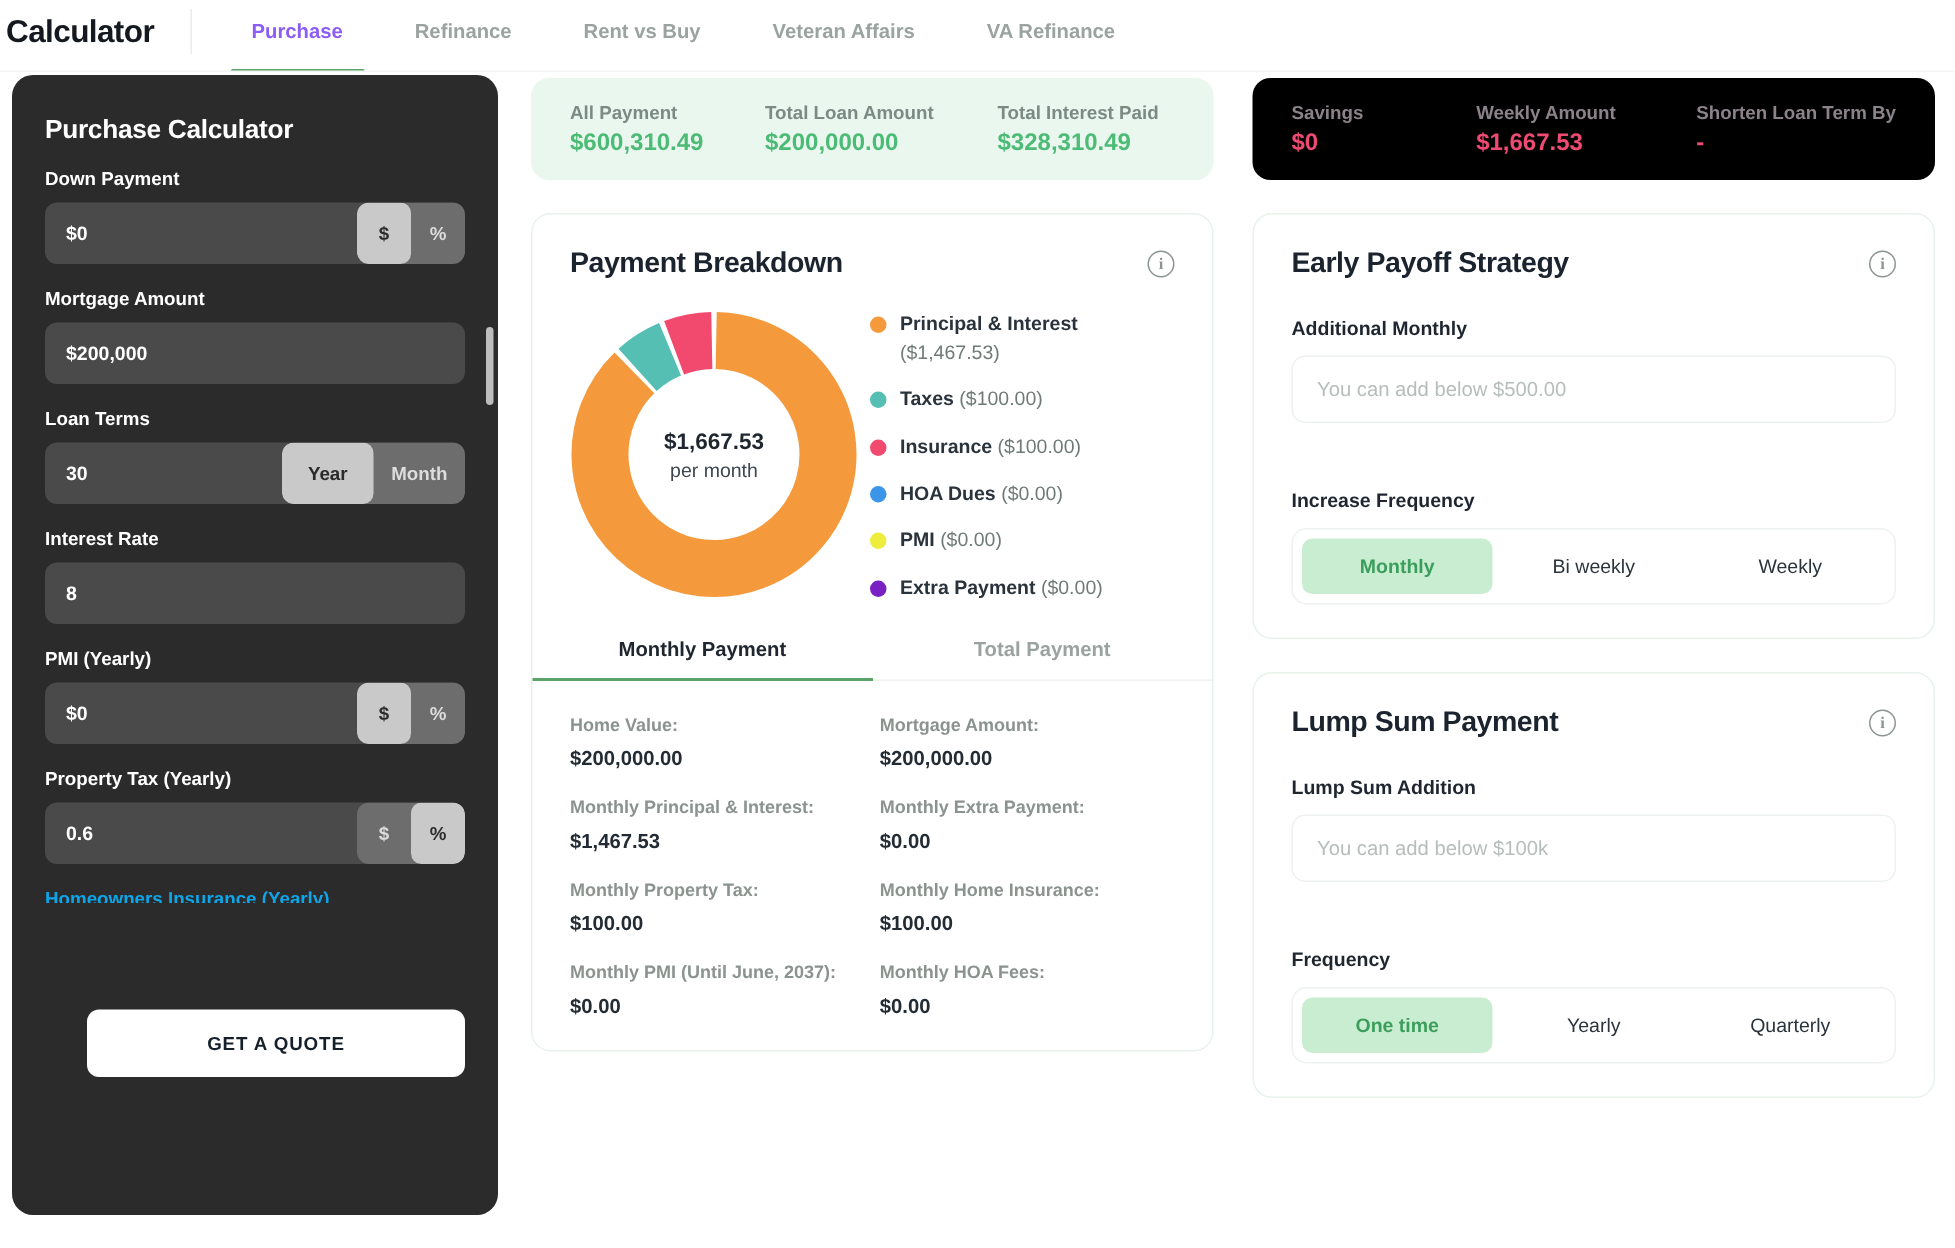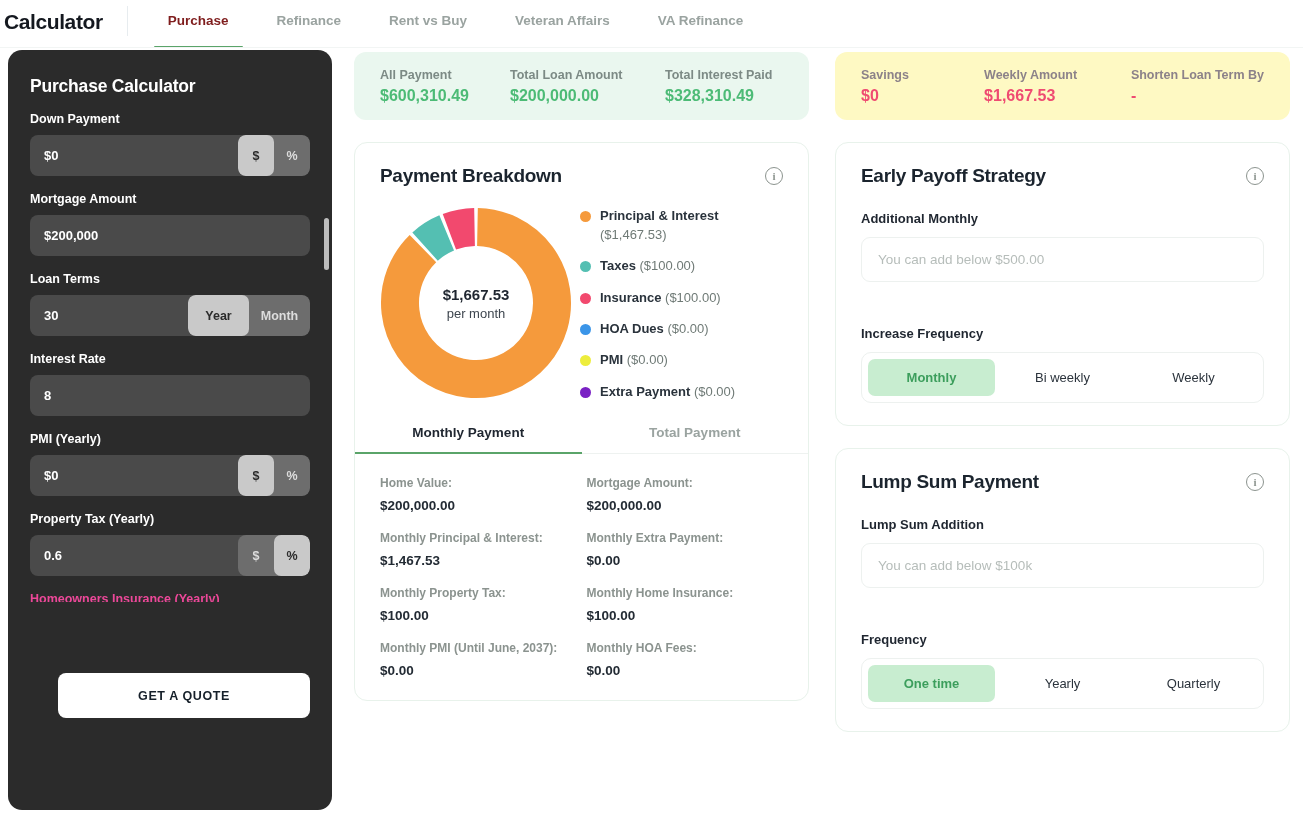--- a/index.html
+++ b/index.html
@@ -33,21 +33,21 @@
   .navitem {
     font-size: 13.5px;
     font-weight: bold;
     color: #9aa3a0;
     padding: 0 24px;
     line-height: 42px;
     position: relative;
     cursor: pointer;
     white-space: nowrap;
   }
-  .navitem.active { color: #7f1d1d; }
+  .navitem.active { color: #8b5cf6; }
   .navitem.active::after {
     content: "";
     position: absolute;
     left: 10px; right: 10px; bottom: -6px;
     height: 2.5px;
     background: #5aa469;
     border-radius: 2px;
   }
   .navrule {
     position: absolute; left: 0; right: 0; bottom: -6px;
@@ -118,21 +118,21 @@
     cursor: pointer;
   }
   .toggle .opt.on {
     background: #c9c9c9;
     color: #2b2b2b;
     border-radius: 7px;
   }
   .toggle.wide .opt { width: 61px; font-size: 12.5px; }
 
   .cut-label {
-    color: #ec4899;
+    color: #0ea5e9;
     font-size: 12.5px;
     font-weight: bold;
     height: 10px;
     overflow: hidden;
     margin-top: 2px;
   }
 
   .quote-btn {
     position: absolute;
     left: 22px; right: 22px;
@@ -171,21 +171,21 @@
 
   
   .strip {
     border-radius: 12px;
     height: 68px;
     display: flex;
     align-items: center;
     padding: 0 26px;
   }
   .strip.green { background: #eaf7ef; }
-  .strip.pink  { background: #fef9c3; }
+  .strip.pink  { background: #000000; }
   .stat { display: flex; flex-direction: column; gap: 5px; }
   .stat .k {
     font-size: 12.5px; font-weight: bold; color: #7c8a85;
     white-space: nowrap;
   }
   .strip.pink .stat .k { color: #8c8289; }
   .stat .v { font-size: 16px; font-weight: bold; white-space: nowrap; }
   .strip.green .stat .v { color: #4cbb76; }
   .strip.pink  .stat .v { color: #ef4b72; }
   .s1 { width: 130px; }

